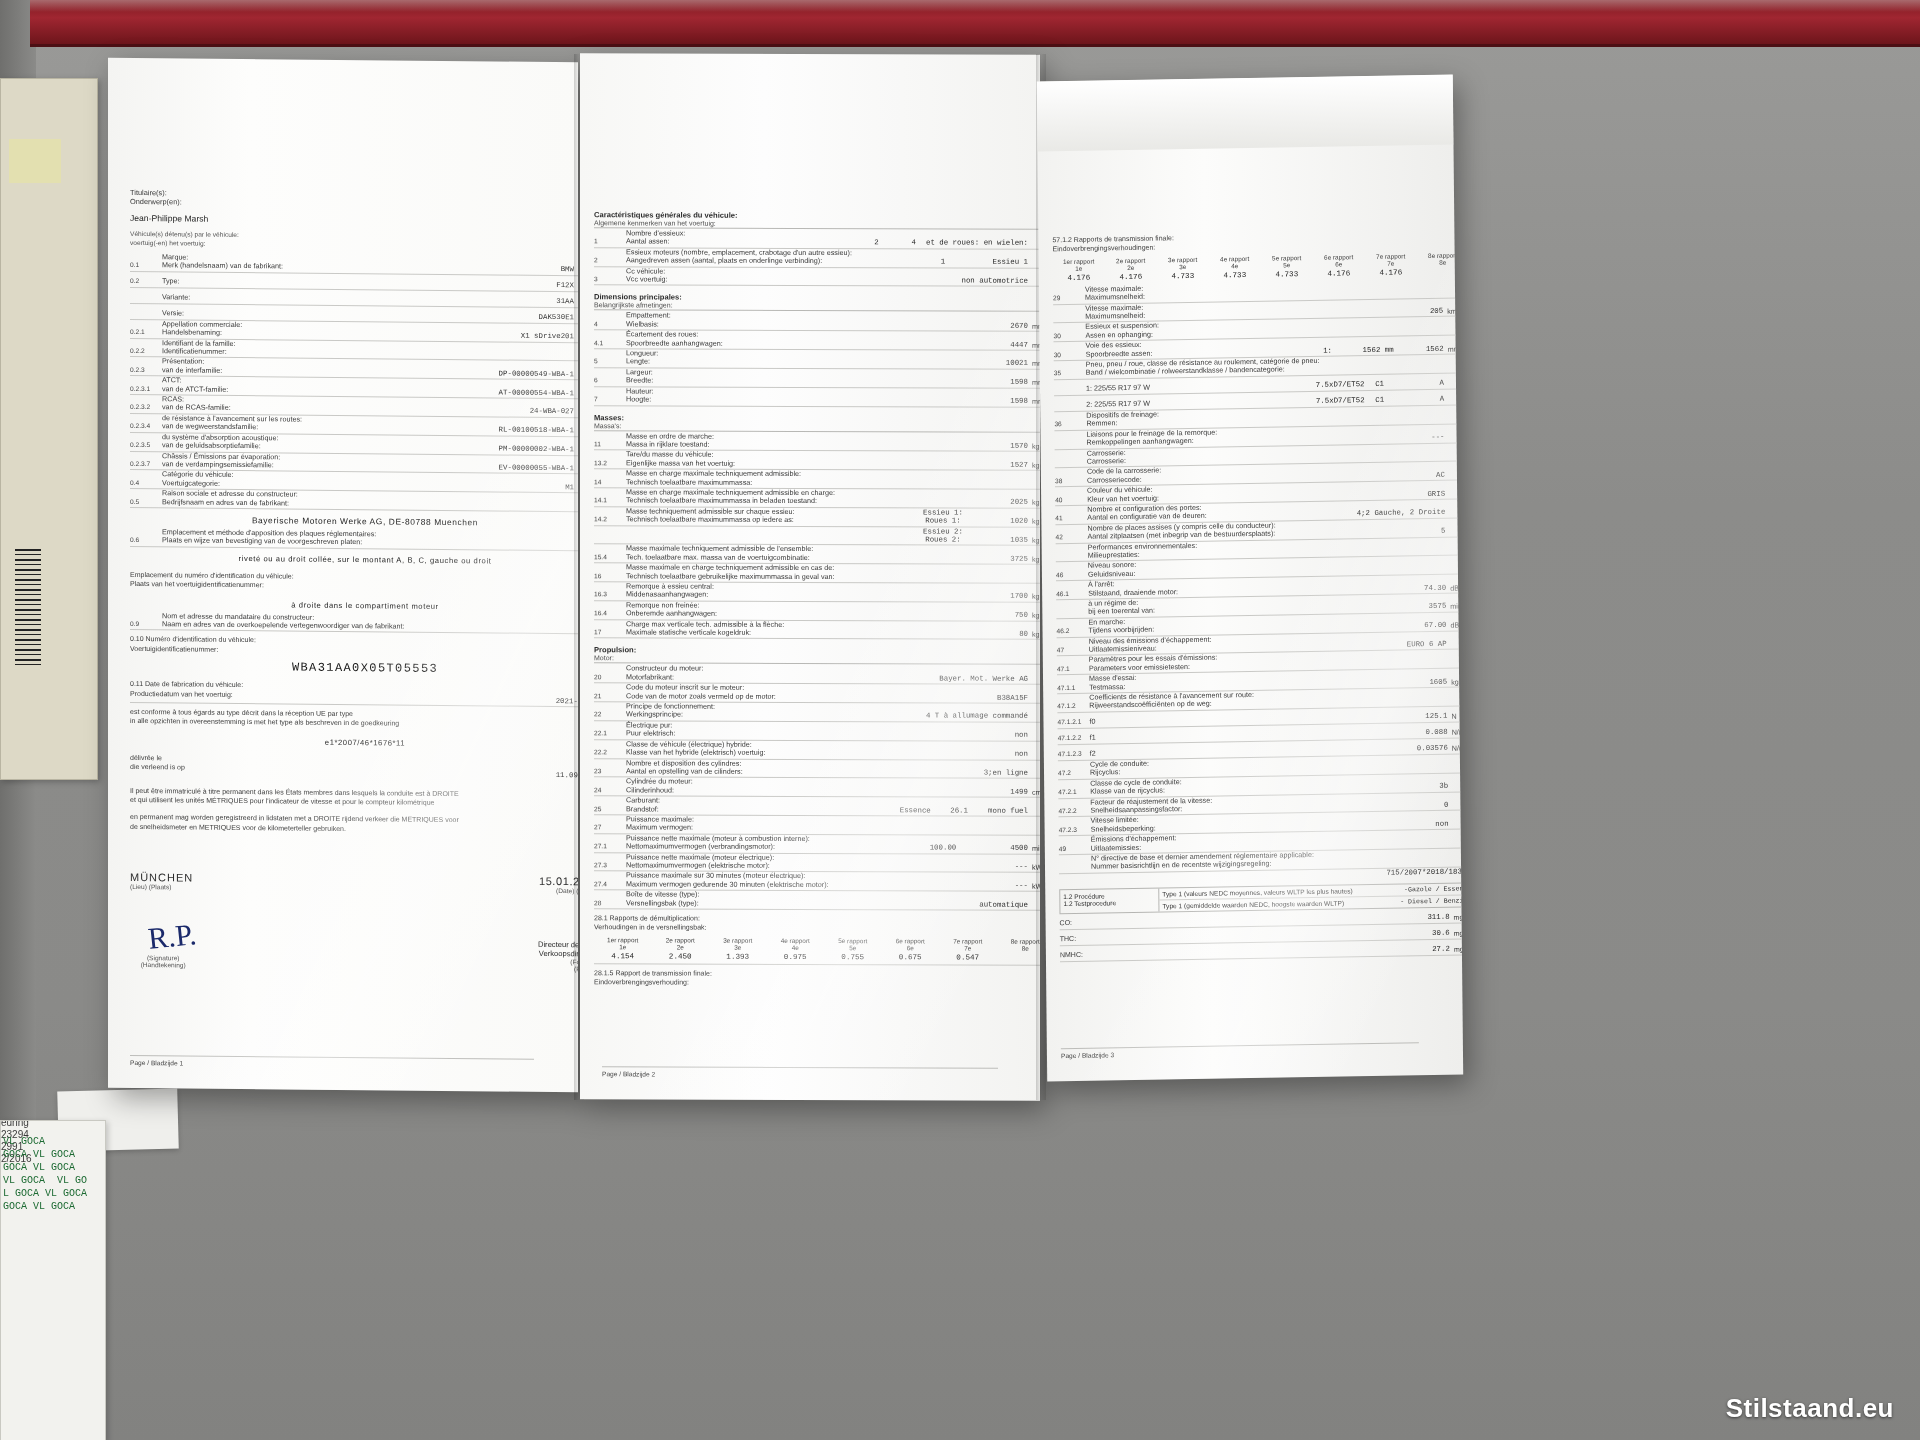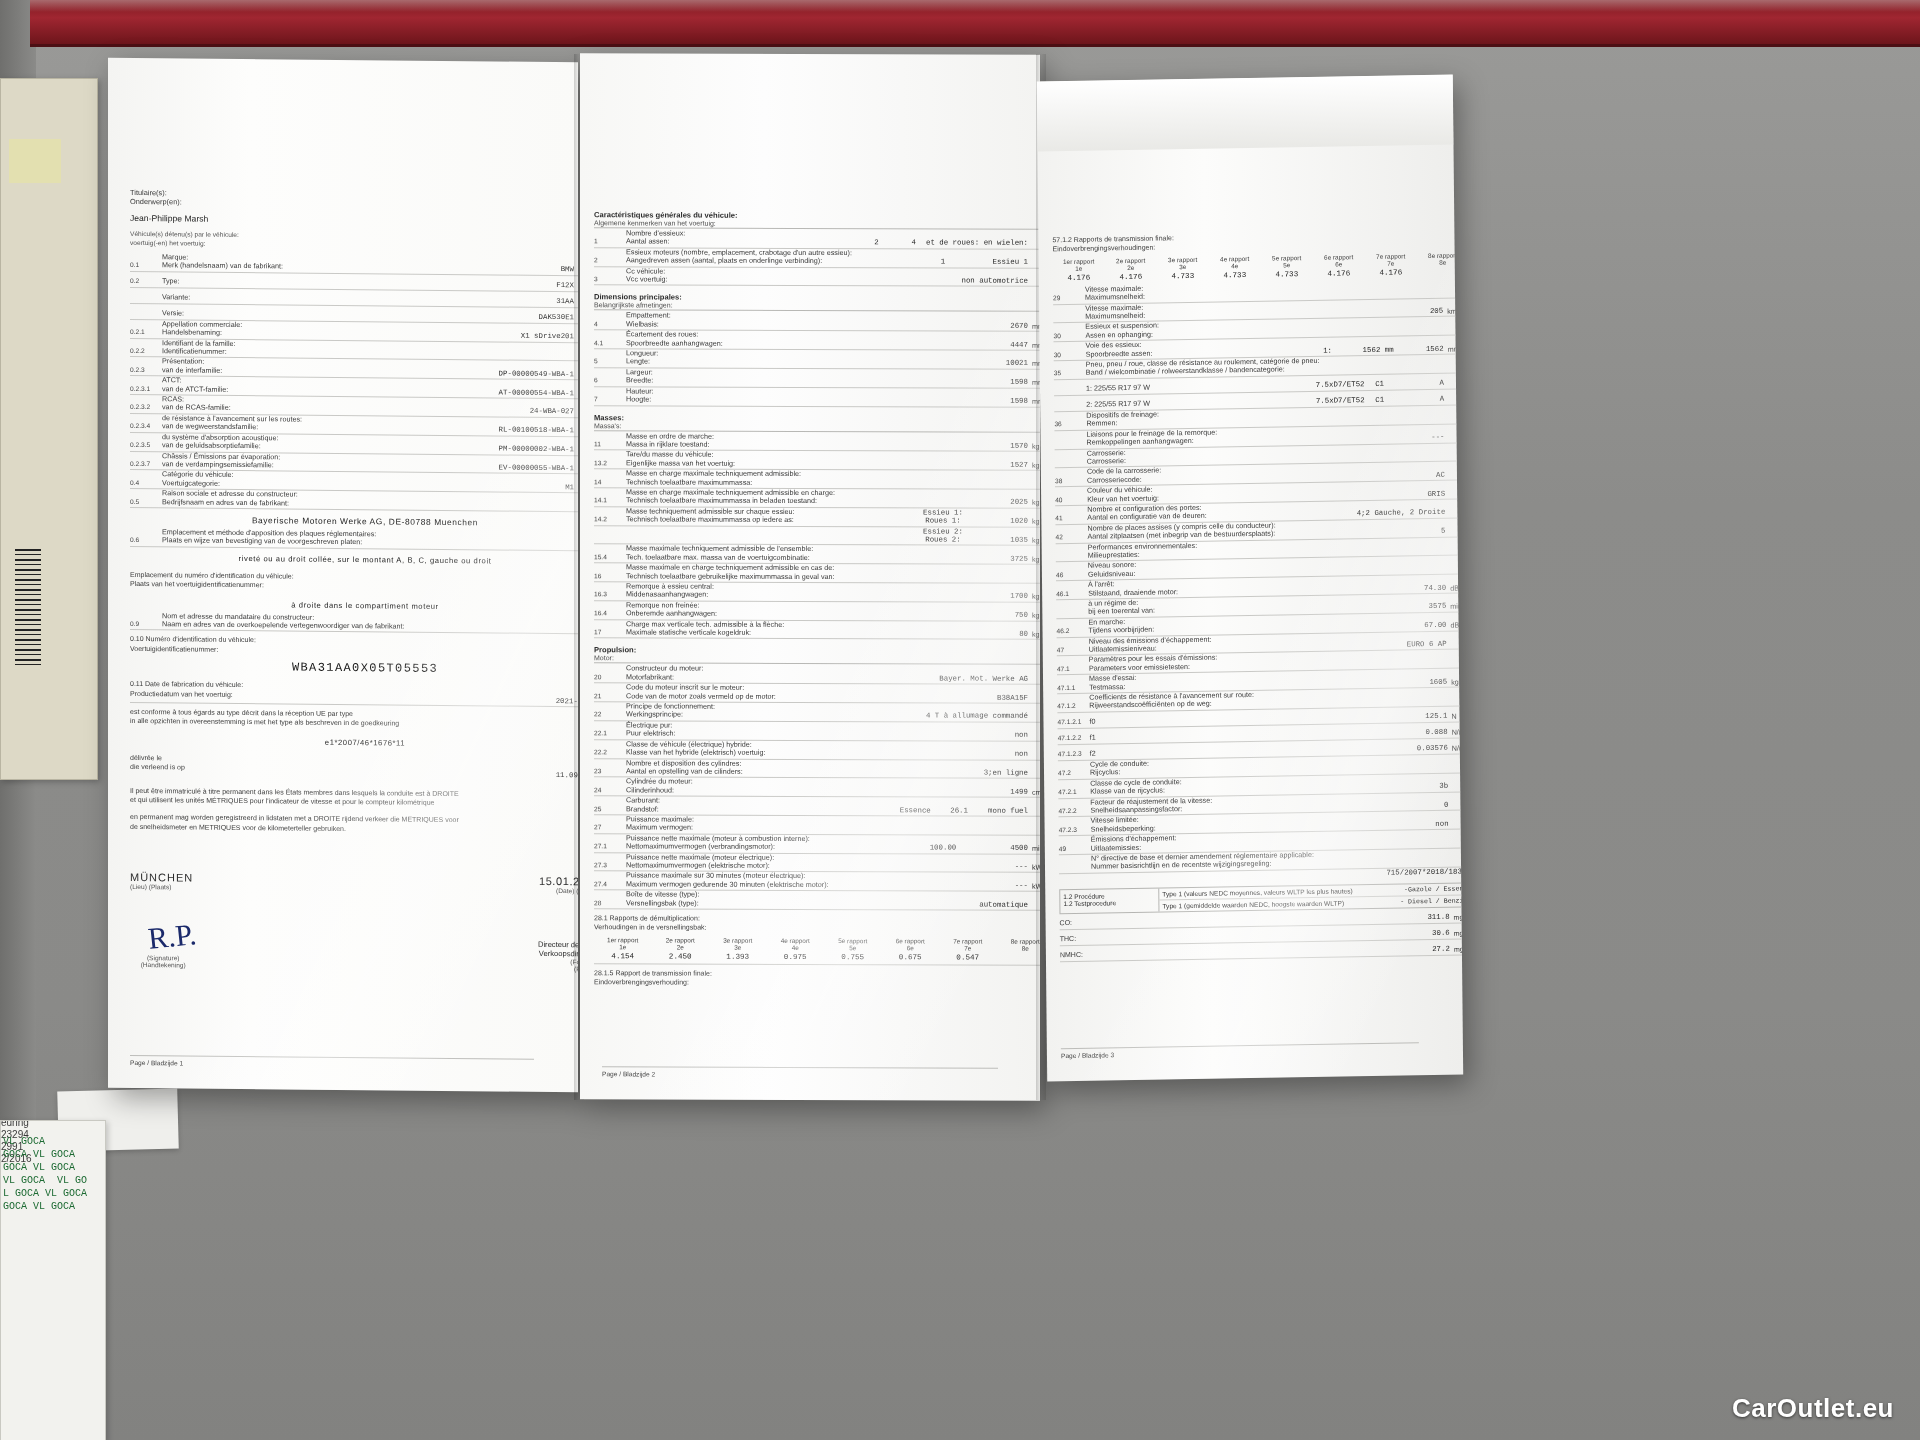--- a/index.html
+++ b/index.html
@@ -953,13 +953,13 @@
             <div class="val">27.2</div>
             <div class="unit">mg/km</div>
           </div>
         </div>
     </div>
     <div class="footer" style="left:14px;">Page / Bladzijde 3</div>
     <div class="gloss"></div>
   </div>
 </div>
 
-<div class="wm"><b>CarOutlet.eu</b></div>
+<div class="wm"><b>Stilstaand.eu</b></div>
 
 </body></html>

